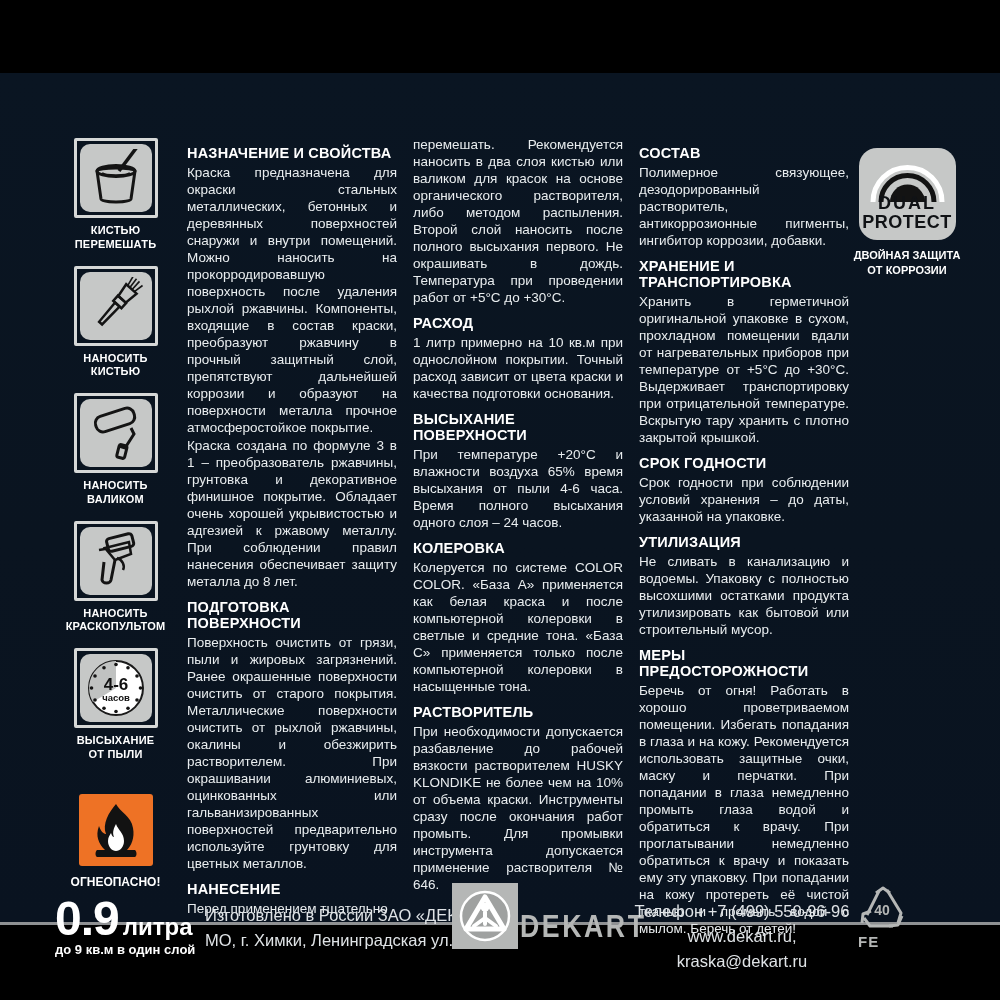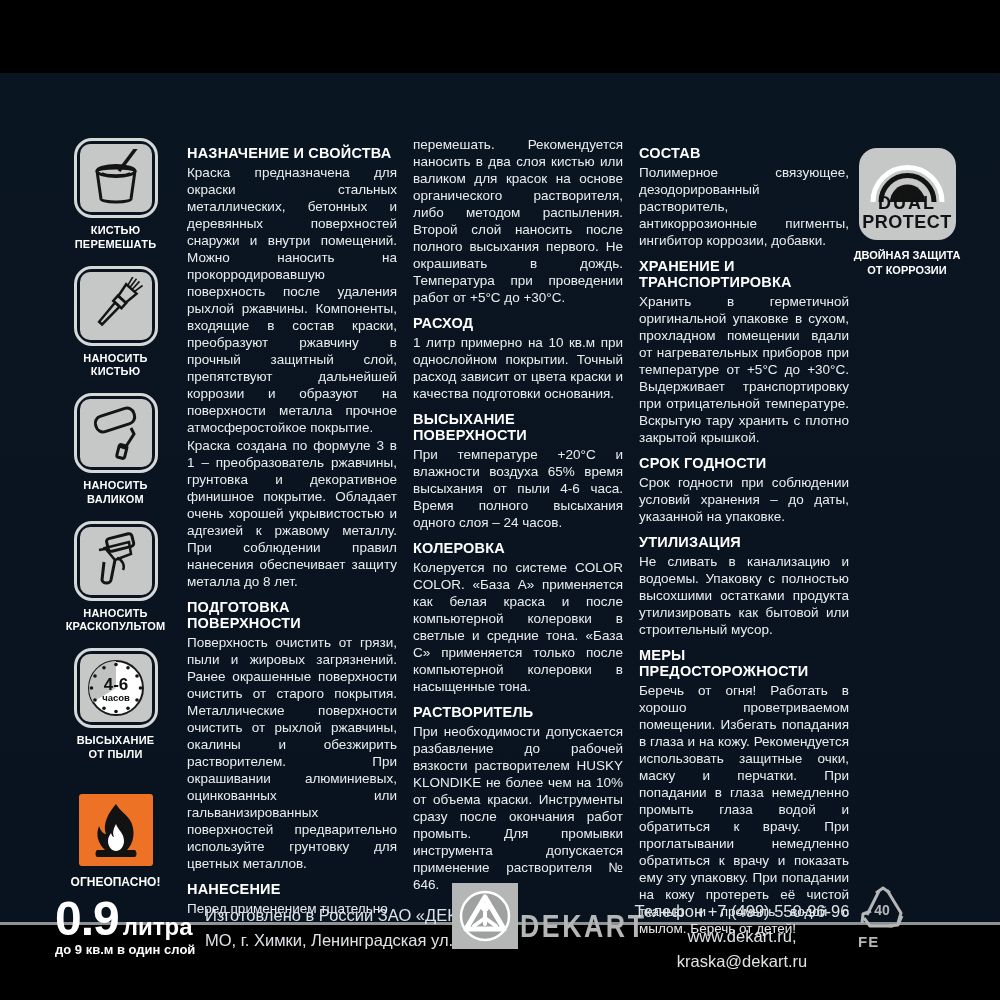--- a/index.html
+++ b/index.html
@@ -3,21 +3,21 @@
 <meta charset="utf-8">
 <style>
   html,body{margin:0;padding:0;background:#000;}
   body{width:1000px;height:1000px;position:relative;overflow:hidden;
        font-family:"Liberation Sans","DejaVu Sans",sans-serif;color:#e9edef;}
   .label{position:absolute;left:0;top:73px;width:1000px;height:849px;
          background:linear-gradient(180deg,#0a1522 0%,#0a1420 55%,#091320 100%);
          border-bottom:3px solid #8f9193;}
   
   .rail{position:absolute;left:48px;top:65px;width:135px;display:flex;flex-direction:column;align-items:center;}
-  .tile{border:3px solid #d6d8d7;border-radius:18px;padding:3px;background:#0a1420;text-align:center;}
+  .tile{border:3px solid #d6d8d7;border-radius:2px;padding:3px;background:#0a1420;text-align:center;}
   .tile-inner{width:72px;height:68px;background:#c6c8c7;border-radius:10px;display:flex;align-items:center;justify-content:center;}
   .tile-cap{font-size:11px;font-weight:bold;line-height:1.25;text-align:center;color:#fff;margin:6px 0 14px 0;letter-spacing:.2px;}
   .fire-tile{width:74px;height:72px;background:#ee7225;border-radius:3px;display:flex;align-items:flex-end;justify-content:center;margin-top:18px;}
   .fire-cap{font-size:12px;font-weight:bold;color:#fff;margin-top:9px;}
   
   .cols{position:absolute;left:187px;top:63px;width:662px;display:flex;gap:16px;}
   .col{width:210px;}
   .sec-h{font-size:14.5px;font-weight:bold;color:#fff;margin:9px 0 3px 0;letter-spacing:.2px;}
   .col p{font-size:13.5px;line-height:17px;margin:0 0 1px 0;text-align:justify;color:#e9edef;}
   

